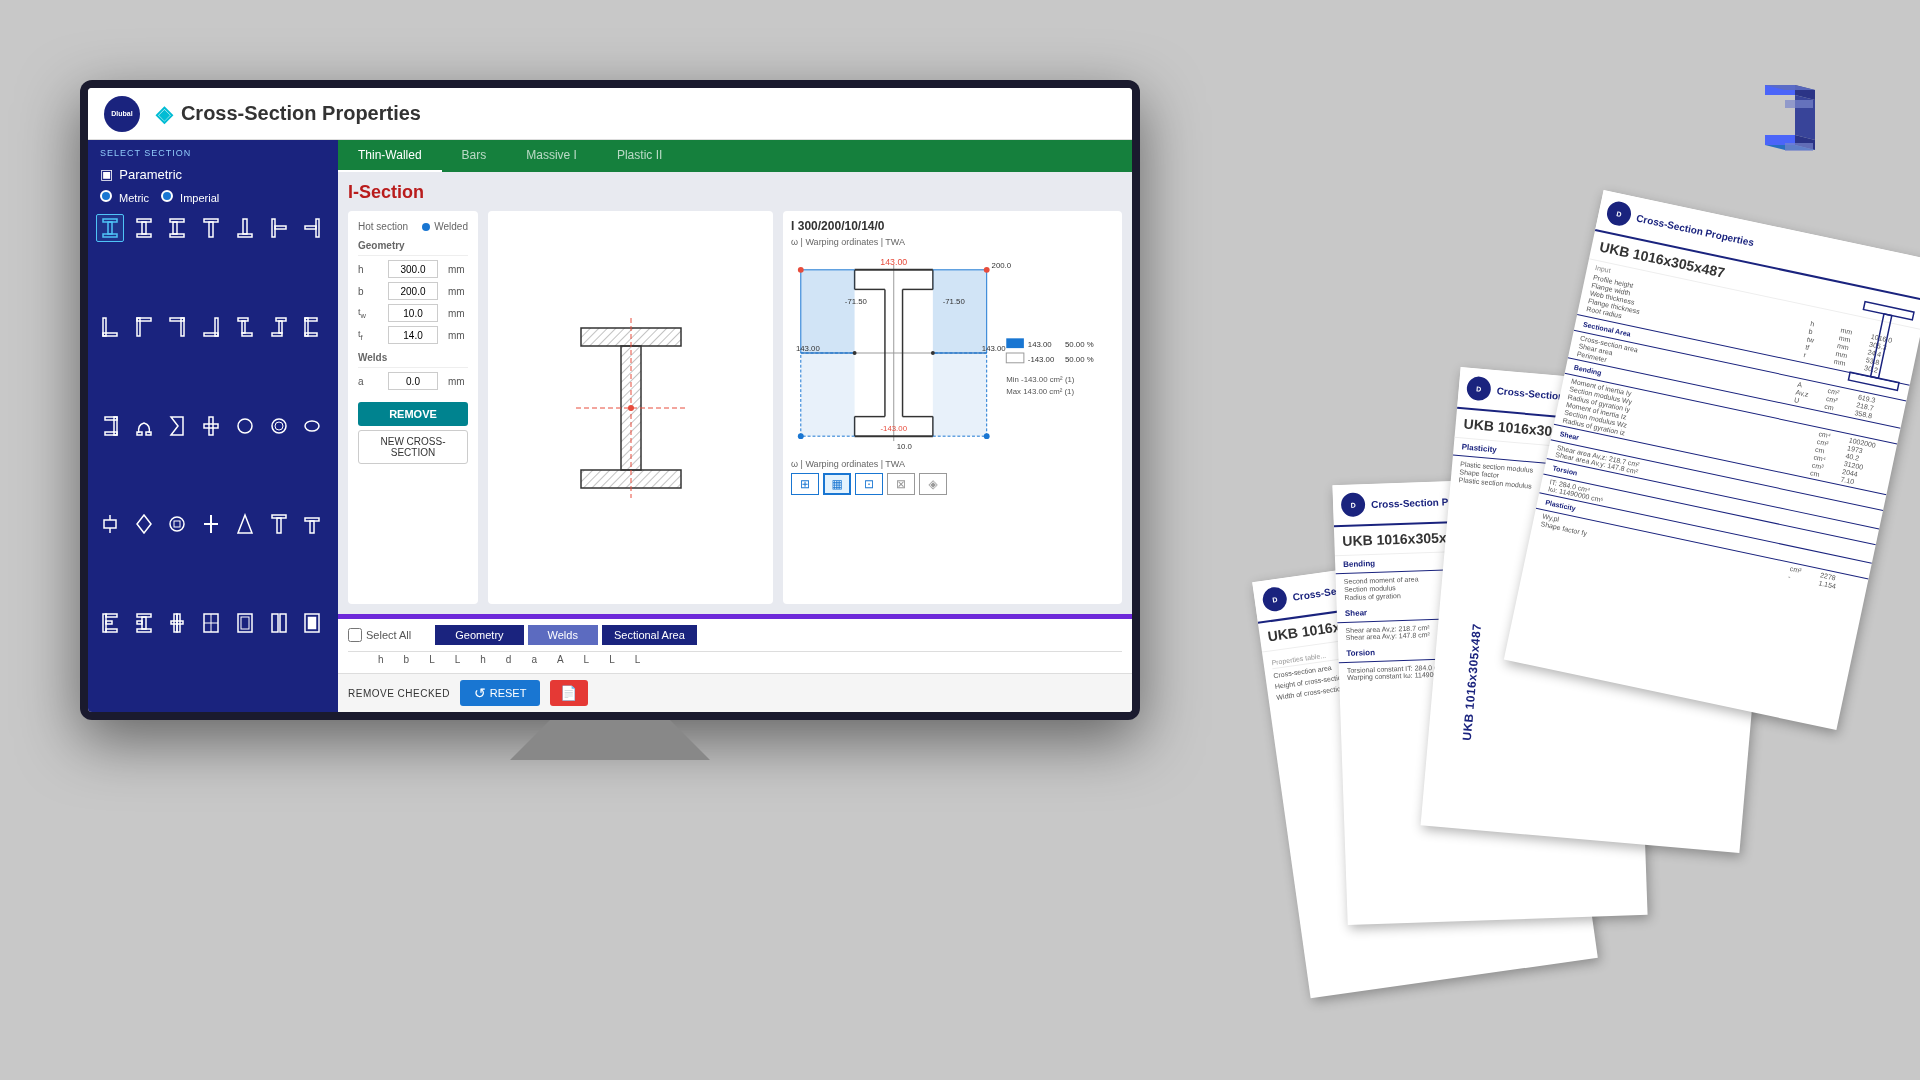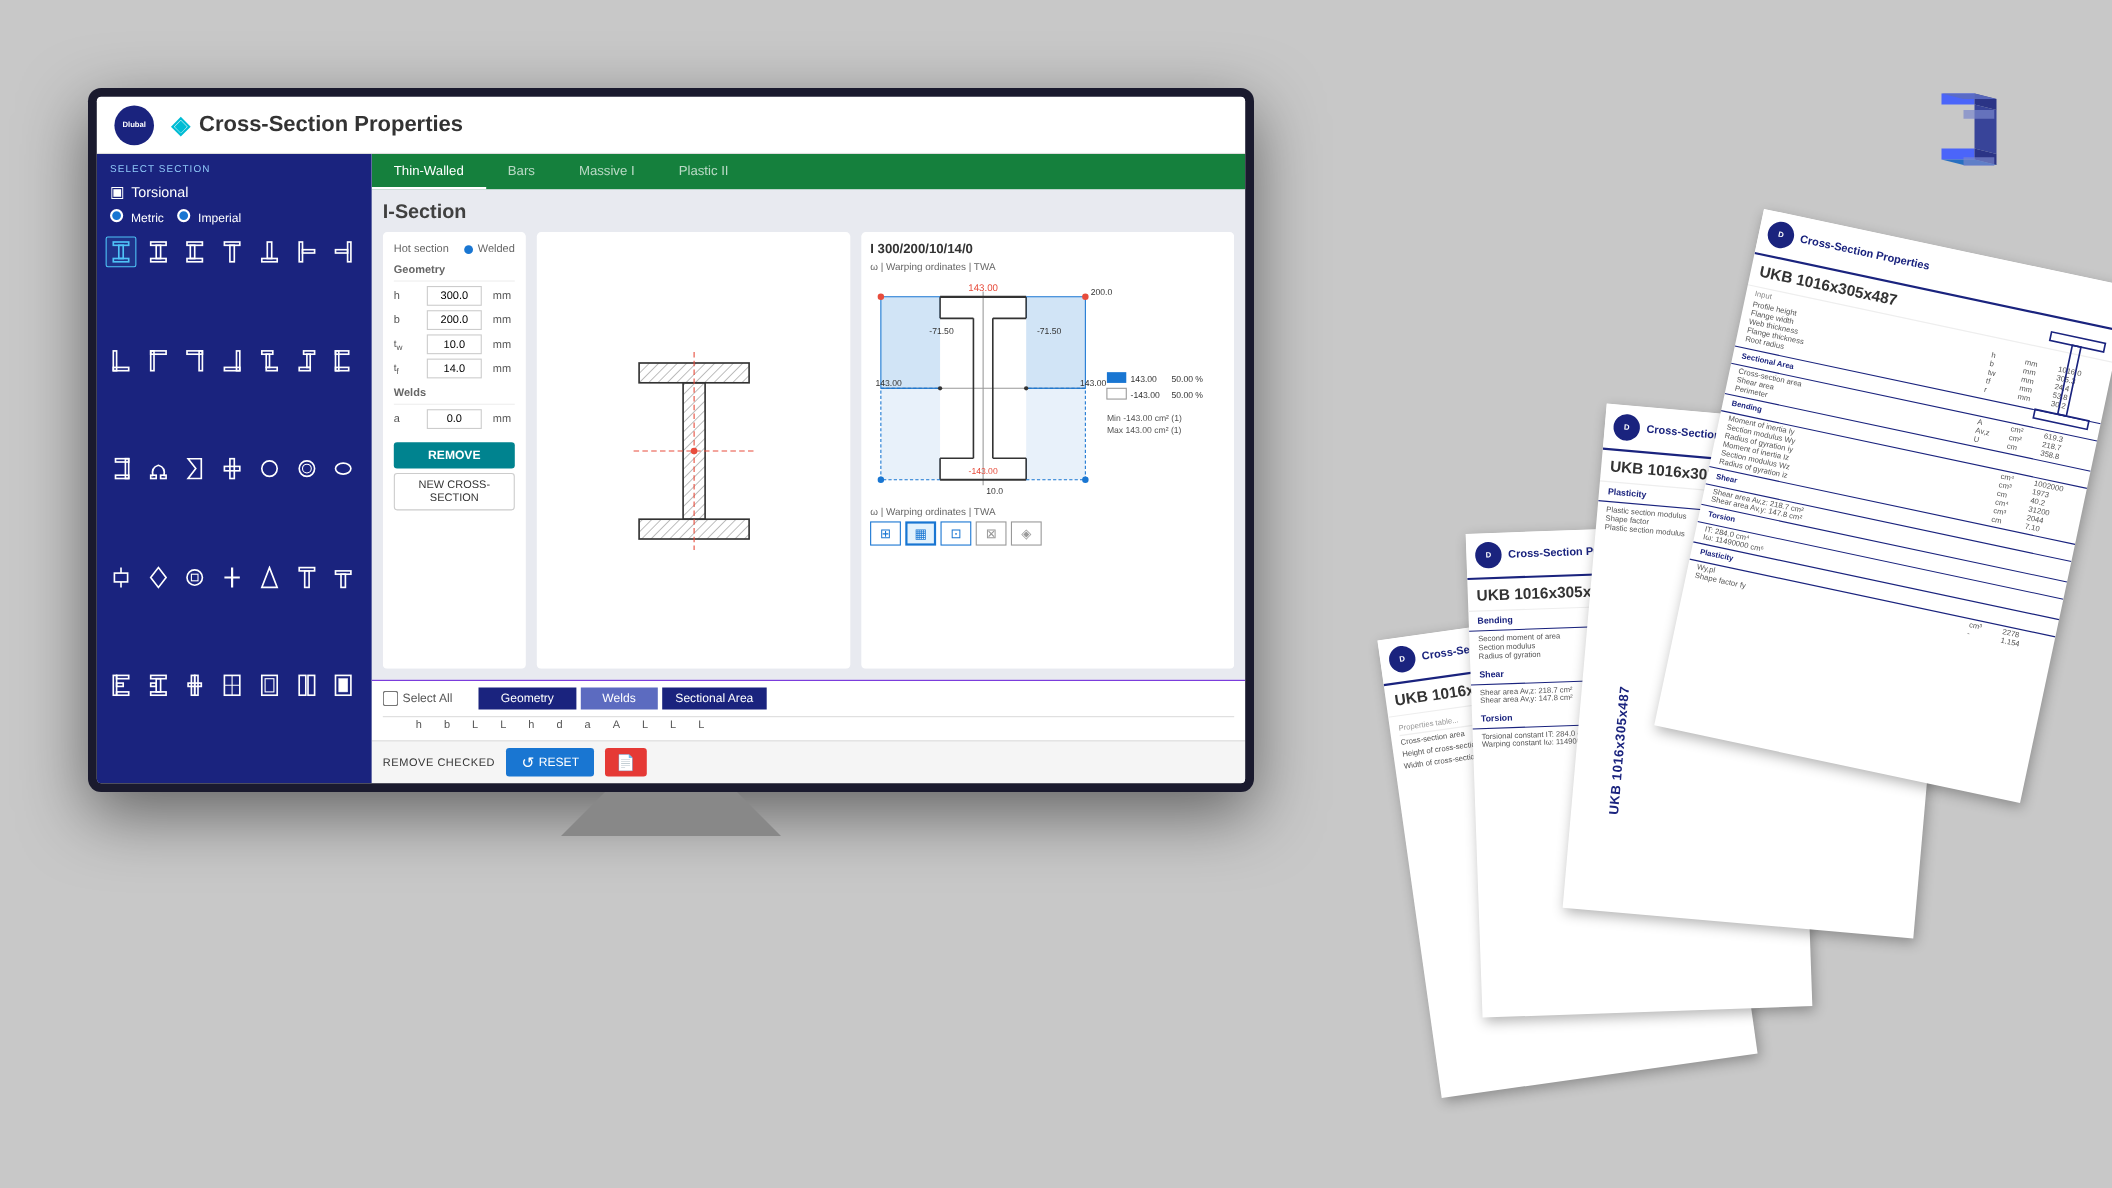--- a/index.html
+++ b/index.html
@@ -183,21 +183,21 @@
     .content-main {
       flex: 1;
       display: flex;
       flex-direction: column;
       padding: 10px;
       overflow: hidden;
     }
     .section-title {
       font-size: 18px;
       font-weight: bold;
-      color: #404040;
+      color: #b91c1c;
       margin-bottom: 8px;
     }
 
     .content-panels {
       display: flex;
       gap: 10px;
       flex: 1;
       overflow: hidden;
     }
     .left-panel {
@@ -317,21 +317,21 @@
     }
     .right-panel-subtitle {
       font-size: 9px;
       color: #666;
       margin-bottom: 6px;
     }
 
     
     .bottom-bar {
       background: white;
-      border-top: 1px solid #6d28d9;
+      border-top: 5px solid #6d28d9;
       padding: 6px 10px;
       flex-shrink: 0;
     }
     .table-header-row {
       display: flex;
       align-items: center;
       gap: 4px;
       margin-bottom: 6px;
     }
     .select-all-check {
@@ -762,21 +762,21 @@
           <span>Cross-Section Properties</span>
         </div>
       </div>
 
       <div class="main-layout">
 
         <div class="sidebar">
           <div class="sidebar-section-label">SELECT SECTION</div>
           <div class="sidebar-parametric">
             <span style="font-size:14px;">▣</span>
-            <span>Torsional</span>
+            <span>Parametric</span>
           </div>
           <div class="sidebar-metric-row">
             <span>
               <span class="radio-btn"></span>
               <span style="margin-left:4px;">Metric</span>
             </span>
             <span>
               <span class="radio-btn"></span>
               <span style="margin-left:4px;">Imperial</span>
             </span>

